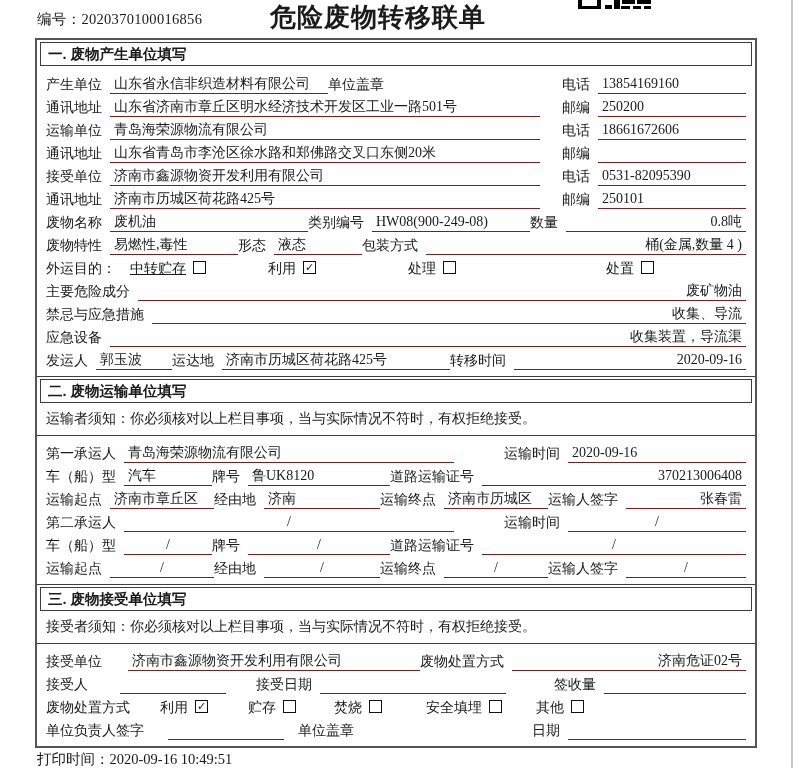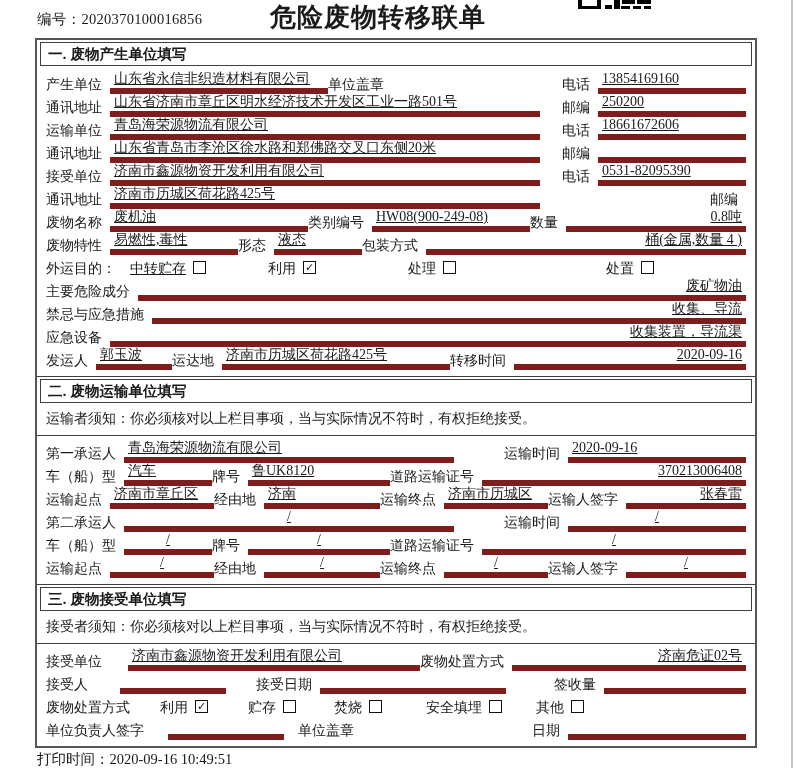--- a/index.html
+++ b/index.html
@@ -18,21 +18,21 @@
   
   .form-box { position:absolute; left:35px; top:38px; width:722px; border:2px solid #555; background:#fff; }
   .sec + .sec { border-top:1px solid #3f3f3f; }
   .sec-header { border:1px solid #3f3f3f; margin:2px 3px 1px 3px; padding:3px 11px 2px 7px;
     font-weight:bold; font-size:14.5px; line-height:17px;
     font-family:"Liberation Sans","DejaVu Sans",sans-serif; }
   .sec-notice { border-bottom:1px solid #3f3f3f; padding:6px 9px 7px 9px; font-size:14px; }
   .rows { padding:4px 9px 6px 9px; }
   .row { display:flex; align-items:flex-end; height:23px; font-size:14px; white-space:nowrap; }
   .lab { padding-right:8px; line-height:19px; }
-  .fld { border-bottom:6px solid #7f1d1d; min-height:19px; line-height:19px; padding:0 4px; overflow:hidden;text-decoration:underline; }
+  .fld { border-bottom:1px solid #7f1d1d; min-height:19px; line-height:19px; padding:0 4px; overflow:hidden; }
   .fld.grow { flex:1 1 auto;text-align:right; }
   .sp { flex:1 1 auto; }
   .cb { display:inline-flex; align-items:center; line-height:19px; }
   .box { display:inline-flex; align-items:center; justify-content:center;
     width:13px; height:13px; border:1.5px solid #111; margin-left:7px; margin-bottom:2px;
     font-family:"DejaVu Sans",sans-serif; font-size:11px; line-height:11px; }
 
   
   .print-time { position:absolute; left:37px; top:750px; font-size:14.5px; }
 
@@ -104,20 +104,21 @@
             <span class="fld" style="width: 430px;">济南市鑫源物资开发利用有限公司</span>
             <span class="sp"></span>
             <span class="lab">电话</span>
             <span class="fld" style="width: 148px;">0531-82095390</span>
           </div>
           <div class="row">
             <span class="lab">通讯地址</span>
             <span class="fld" style="width: 430px;">济南市历城区荷花路425号</span>
             <span class="sp"></span>
             <span class="lab">邮编</span>
+            <span class="fld" style="width: 148px;">250101</span>
           </div>
           <div class="row">
             <span class="lab">废物名称</span>
             <span class="fld" style="width: 198px;">废机油</span>
             <span class="lab">类别编号</span>
             <span class="fld" style="width: 158px;">HW08(900-249-08)</span>
             <span class="lab">数量</span>
             <span class="fld grow">0.8吨</span>
           </div>
           <div class="row">

